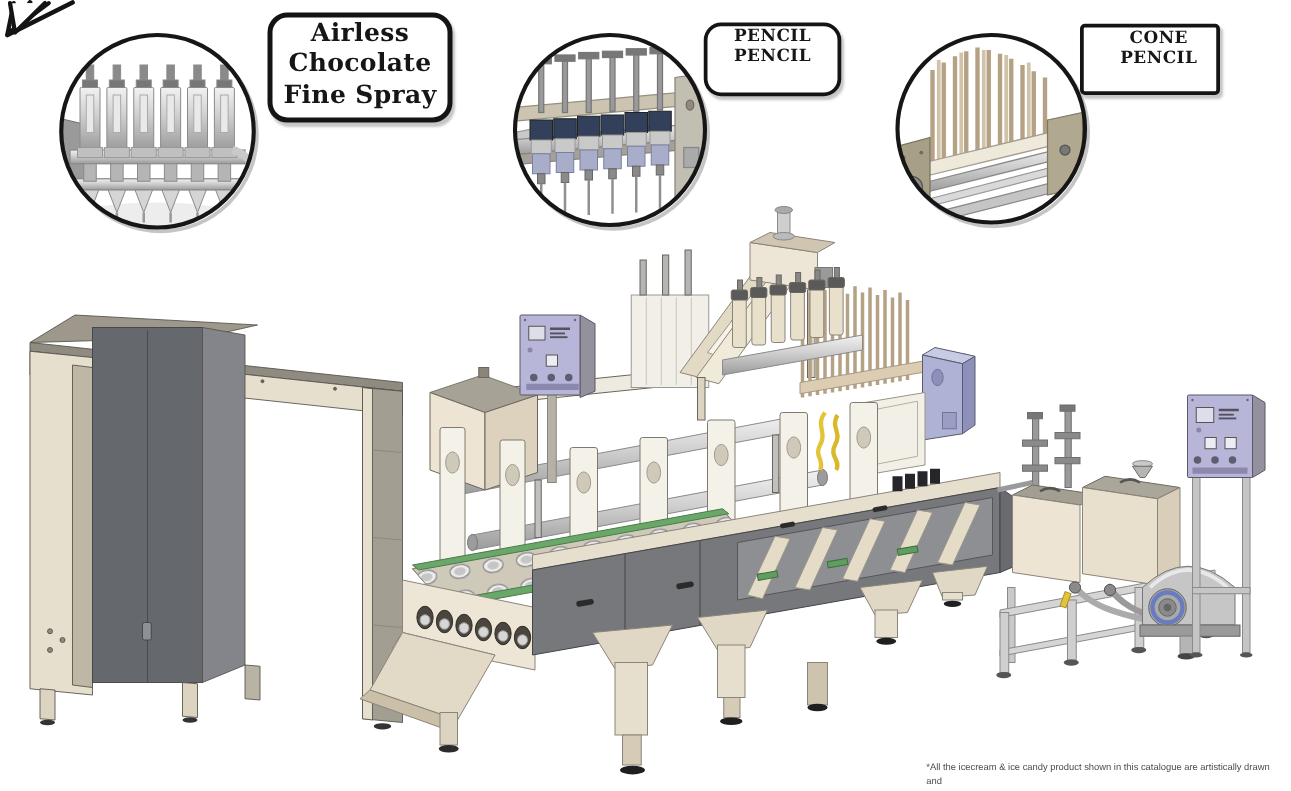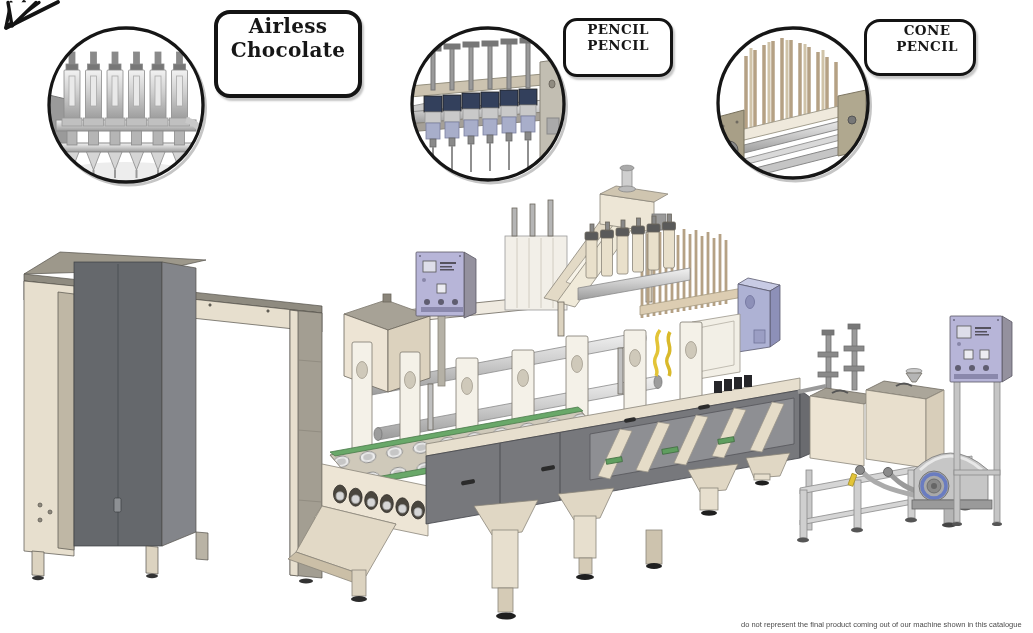--- a/index.html
+++ b/index.html
@@ -6,21 +6,21 @@
   .canvas{position:relative;width:1033px;height:633px;background:#ffffff;overflow:hidden;
           font-family:"Liberation Sans",sans-serif;}
   .canvas svg{position:absolute;left:0;top:0;}
   .bubble{position:absolute;box-sizing:border-box;background:#ffffff;border:4px solid #141414;
           border-radius:16px;display:flex;flex-direction:column;align-items:center;justify-content:flex-start;
           text-align:center;font-family:"DejaVu Serif","Liberation Serif",serif;font-weight:bold;color:#161616;
           box-shadow:2px 3px 2px rgba(90,90,90,.35);z-index:5;}
   .bubble .ln{display:block;line-height:1.22;}
   .bubble1{left:214px;top:10px;width:148px;height:88px;font-size:20px;letter-spacing:.3px;}
   .bubble2{left:563px;top:18px;width:110px;height:59px;font-size:13.5px;border-width:3.5px;border-radius:14px;letter-spacing:.4px;}
-  .bubble3{left:864px;top:19px;width:112px;height:57px;font-size:13.5px;border-width:3.5px;border-radius:16px;letter-spacing:.4px;padding-left:14px;}
+  .bubble3{left:864px;top:19px;width:112px;height:57px;font-size:13.5px;border-width:3.5px;border-radius:4px;letter-spacing:.4px;padding-left:14px;}
   .tail{position:absolute;z-index:6;}
   .tail1{left:228px;top:90px;}
   .tail2{left:578px;top:71px;}
   .tail3{left:895px;top:70px;}
   .disclaimer{position:absolute;right:4px;bottom:3px;width:288px;font-size:7.5px;line-height:1.4;
               color:#4c4c4c;text-align:left;z-index:4;}
 </style>
 </head>
 <body>
 
@@ -573,20 +573,21 @@
         <circle cx="737" cy="122" r="1.5" fill="#6f6a60" stroke="none"></circle>
     <polygon points="838,96 866,90 866,150 838,156" fill="#B0A88F" stroke="#7e7663"></polygon>
     <circle cx="852" cy="120" r="4" fill="#777" stroke="#555"></circle>
   </g>
   <circle cx="793" cy="103" r="75" fill="none" stroke="#161616" stroke-width="3.3"></circle>
 </svg>
 
 <div class="bubble bubble1">
   <span class="ln">Airless</span>
   <span class="ln">Chocolate</span>
+  <span class="ln">Fine Spray</span>
 </div>
 <div class="bubble bubble2">
   <span class="ln">PENCIL</span>
   <span class="ln">PENCIL</span>
 </div>
 <div class="bubble bubble3">
   <span class="ln">CONE</span>
   <span class="ln">PENCIL</span>
 </div>
 
@@ -594,16 +595,16 @@
   <path d="M 24 2 L 6 28 L 58 2" fill="#ffffff" stroke="#141414" stroke-width="3.8" stroke-linecap="round" stroke-linejoin="round"></path>
 </svg>
 <svg class="tail tail2" width="48" height="30">
   <path d="M 11 2.5 L 6 27 L 39 2.5" fill="#ffffff" stroke="#141414" stroke-width="3.4" stroke-linecap="round" stroke-linejoin="round"></path>
 </svg>
 <svg class="tail tail3" width="48" height="29">
   <path d="M 8 2.5 L 12 26 L 36 2.5" fill="#ffffff" stroke="#141414" stroke-width="3.4" stroke-linecap="round" stroke-linejoin="round"></path>
 </svg>
 
 <div class="disclaimer">
-  <div>do not represent the final product coming out of our machine shown in this catalogue</div>
+  <div>*All the icecream &amp; ice candy product shown in this catalogue are artistically drawn and</div>
 </div>
 
 </div>
 
 </body></html>

